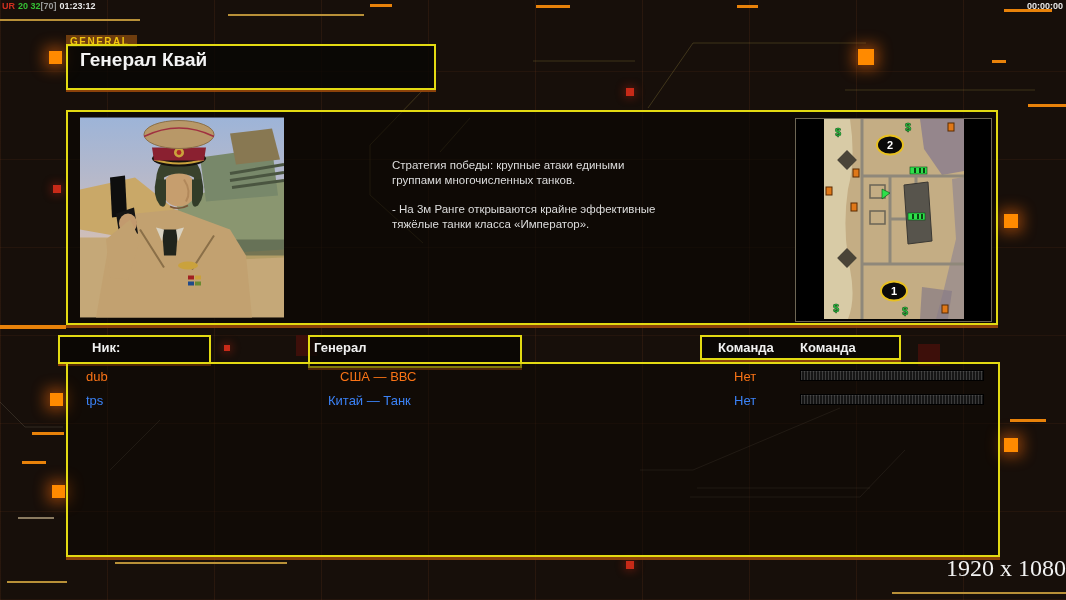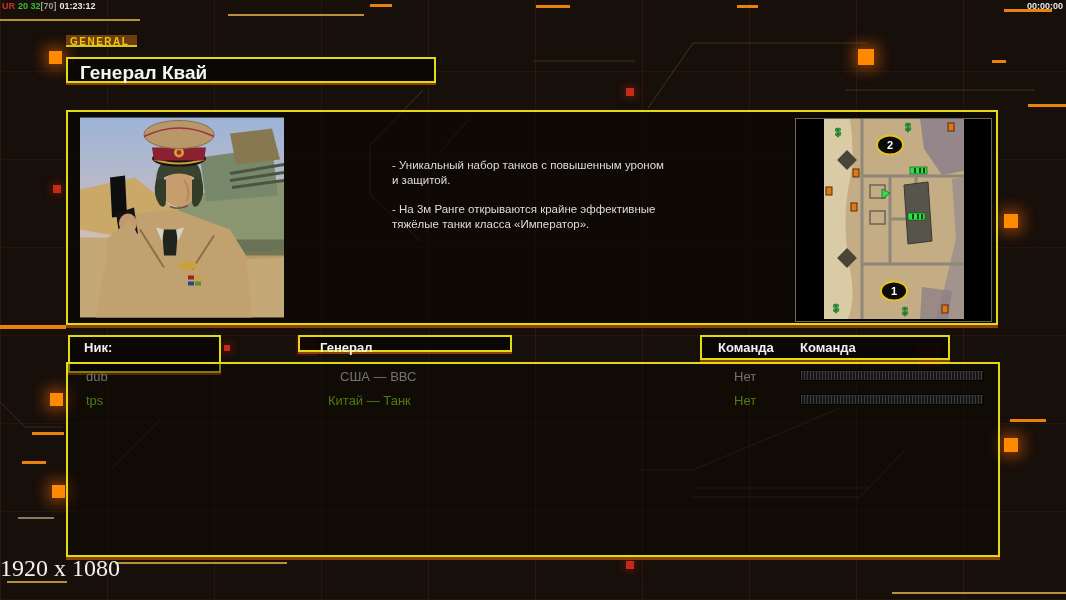--- a/index.html
+++ b/index.html
@@ -56,29 +56,29 @@
 
   .desc{position:absolute;left:324px;top:46px;width:330px;color:#dddddd;
     font-size:11.5px;line-height:14.5px;}
   .desc p{margin:0 0 15px 0;white-space:pre-line;}
 
   .portrait{position:absolute;left:12px;top:5px;width:204px;height:201px;background:#000;}
   .minimap{position:absolute;left:727px;top:6px;width:197px;height:204px;
     background:#000;border:1px solid #6d665а;border:1px solid #6d6654;box-sizing:border-box;
     display:flex;justify-content:center;}
   .row-txt{position:absolute;font-size:13px;z-index:4;}
-  .green{color:#737373}.cyan{color:#4d7c0f}
+  .green{color:#f97316}.cyan{color:#3b82f6}
   .pbar{
     position:absolute;width:184px;height:11px;z-index:4;box-sizing:border-box;
     border:1px solid #000;
     background:repeating-linear-gradient(90deg,#3c3c3c 0 1px,#151515 1px 3px);
     box-shadow:inset 0 1px 0 rgba(255,255,255,.07);
   }
   .res{
-    position:absolute;left:0;top:555px;width:100%;text-align:left;z-index:5;
+    position:absolute;left:0;top:555px;width:100%;text-align:right;z-index:5;
     font-family:"Liberation Serif", serif;font-size:24px;color:#f2f2f2;
   }
 </style>
 </head>
 <body>
 
 <svg class="deco-svg" width="1066" height="600">
   <g stroke="rgba(170,150,70,.28)" stroke-width="1" fill="none">
     <path d="M693,43 H866"></path>
       <path d="M693,43 L648,108"></path>
@@ -125,21 +125,21 @@
 <div class="tline" style="left:7px;top:581px;width:60px"></div>
 <div class="tline" style="left:115px;top:562px;width:172px"></div>
 <div class="tline" style="left:892px;top:592px;width:174px"></div>
 
 <div class="stats">
   <span class="c-red">UR</span><span class="c-grn">20 32</span><span class="c-gry" style="margin-left:-3px">[70]</span><span class="c-wht">01:23:12</span>
 </div>
 <div class="timer">00:00:00</div>
 
 <div class="tab" style="left:66px;top:35px;width:71px;height:12px">GENERAL</div>
-<div class="title-box" style="left:66px;top:57px;width:370px;height:26px">Генерал Квай</div>
+<div class="title-box" style="left:66px;top:44px;width:370px;height:46px">Генерал Квай</div>
 
 <div class="panel" style="left:66px;top:110px;width:932px;height:215px">
 
   <div class="portrait">
     <svg width="204" height="201" viewBox="0 0 204 200">
       <defs>
         <linearGradient id="sky" x1="0" y1="0" x2="0" y2="1">
           <stop offset="0" stop-color="#9db4d8"></stop>
             <stop offset=".75" stop-color="#c8bcc0"></stop>
             <stop offset="1" stop-color="#d8c2ac"></stop>
@@ -191,22 +191,22 @@
       <path d="M74,42 Q99,50 124,42" stroke="#caa23c" stroke-width="2" fill="none"></path>
       <polygon points="72,30 126,30 124,43 74,43" fill="#8a2030"></polygon>
       <circle cx="99" cy="35" r="5" fill="#caa23c"></circle>
       <circle cx="99" cy="35" r="2.4" fill="#b02828"></circle>
       <ellipse cx="99" cy="17" rx="35" ry="14" fill="#b89868" stroke="#8a6f48" stroke-width="1"></ellipse>
       <path d="M64,19 Q99,2 134,19" stroke="#a03040" stroke-width="1.6" fill="none"></path>
     </svg>
   </div>
 
   <div class="desc">
-    <p>- Уникальный набор танков с повышенным уроном
- и защитой.</p>
+    <p>Стратегия победы: крупные атаки едиными
+ группами многочисленных танков.</p>
     <p>- На 3м Ранге открываются крайне эффективные
  тяжёлые танки класса «Император».</p>
   </div>
 
   <div class="minimap">
     <svg width="140" height="200" viewBox="0 0 140 200">
       <rect width="140" height="200" fill="#c4ad84"></rect>
       <path d="M0,0 H26 Q32,40 24,70 Q18,110 26,150 Q32,180 24,200 H0 Z" fill="#d8cba6"></path>
       <polygon points="96,0 140,0 140,52 118,56 100,30" fill="#8d7f8d" opacity=".85"></polygon>
       <polygon points="128,60 140,58 140,200 112,200 120,170 132,120" fill="#9a8c8e" opacity=".8"></polygon>
@@ -257,23 +257,23 @@
       </g>
 
       <ellipse cx="66" cy="26" rx="13" ry="9.5" fill="#0a0a0a" stroke="#e8c020" stroke-width="2"></ellipse>
       <text x="66" y="30" font-family="Liberation Sans, sans-serif" font-size="11" font-weight="bold" fill="#ffffff" text-anchor="middle">2</text>
       <ellipse cx="70" cy="172" rx="13" ry="9.5" fill="#0a0a0a" stroke="#e8c020" stroke-width="2"></ellipse>
       <text x="70" y="176" font-family="Liberation Sans, sans-serif" font-size="11" font-weight="bold" fill="#ffffff" text-anchor="middle">1</text>
     </svg>
   </div>
 </div>
 
-<div class="hbox" style="left:68px;top:335px;width:153px;height:38px;padding-left:14px">Ник:</div>
-<div class="hbox" style="left:298px;top:335px;width:214px;height:17px;padding-left:20px">Генерал</div>
-<div class="hbox" style="left:700px;top:335px;width:250px;height:25px">
+<div class="hbox" style="left:58px;top:335px;width:153px;height:29px;padding-left:32px">Ник:</div>
+<div class="hbox" style="left:308px;top:335px;width:214px;height:33px;padding-left:4px">Генерал</div>
+<div class="hbox" style="left:700px;top:335px;width:201px;height:25px">
   <span style="position:absolute;left:16px">Команда</span>
   <span style="position:absolute;left:98px">Команда</span>
 </div>
 
 <div class="panel" style="left:66px;top:362px;width:934px;height:195px;background:rgba(10,6,3,.45)">
 
   <div class="row-txt green" style="left:18px;top:5px">dub</div>
   <div class="row-txt green" style="left:272px;top:5px">США — ВВС</div>
   <div class="row-txt green" style="left:666px;top:5px">Нет</div>
   <div class="pbar" style="left:732px;top:6px"></div>

